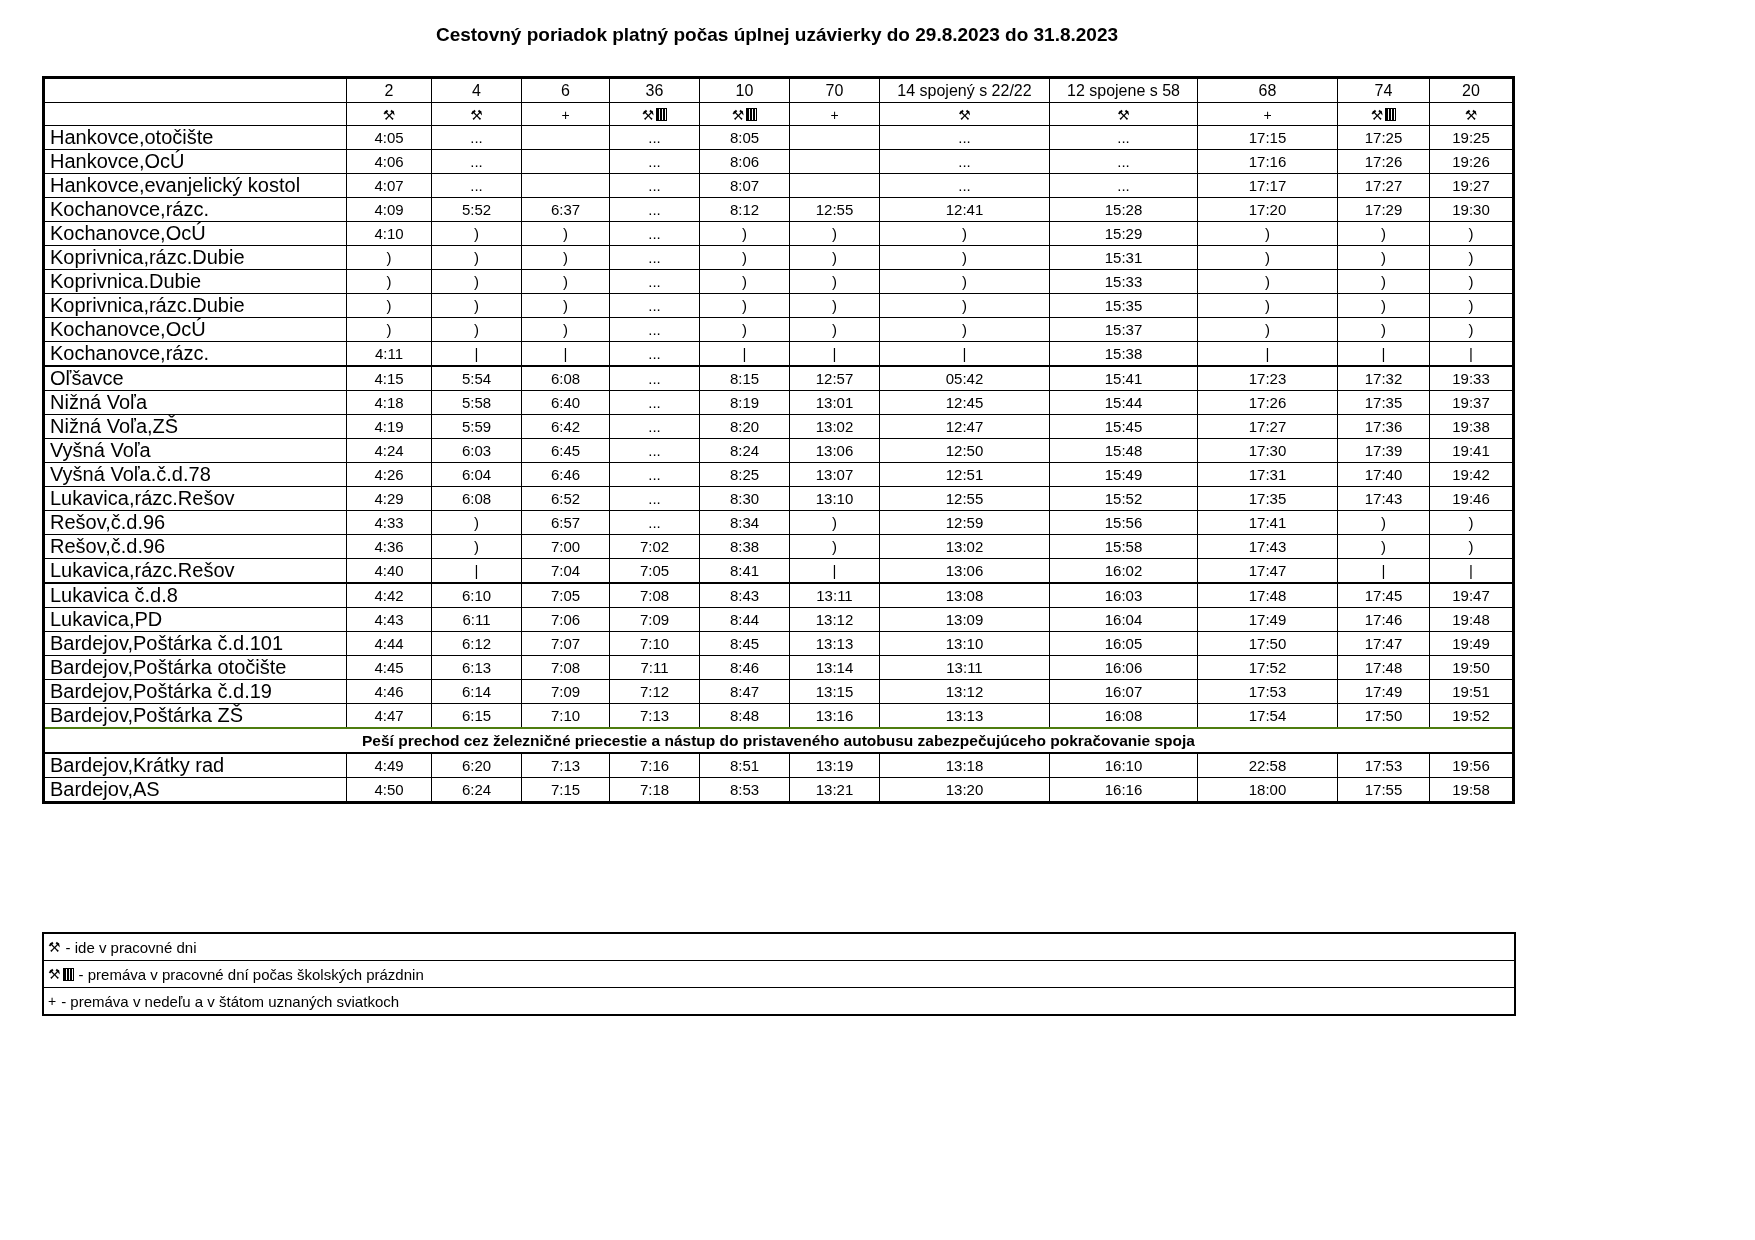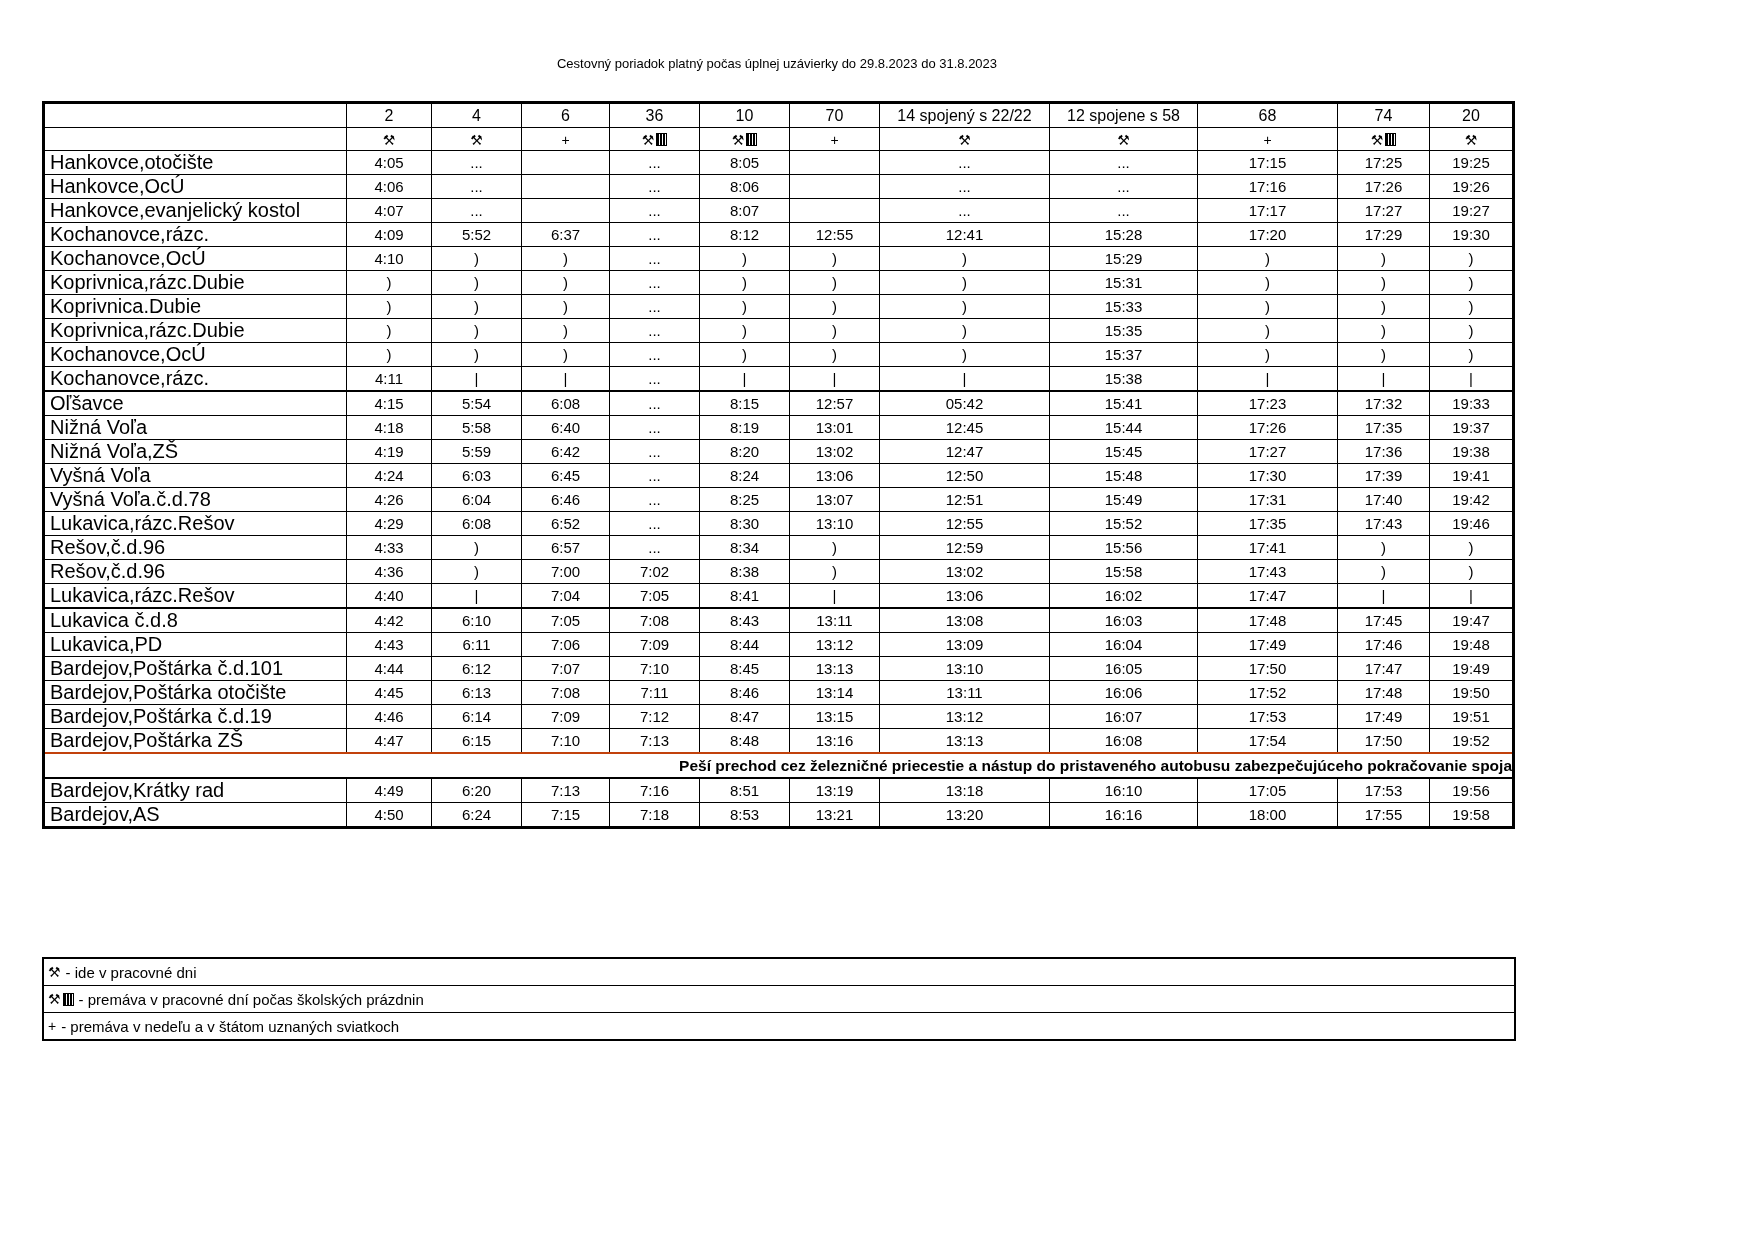--- a/index.html
+++ b/index.html
@@ -2,43 +2,43 @@
 <html><head>
 <meta charset="utf-8">
 <style>
   html,body{margin:0;padding:0;background:#fff;}
   .page{
     width:1755px;height:1240px;background:#ffffff;position:relative;
     font-family:"Liberation Sans","DejaVu Sans",sans-serif;color:#000;
     overflow:hidden;
   }
   .title{
-    width:1470px;margin-left:42px;padding-top:56px;
-    text-align:center;font-size:13px;font-weight:normal;letter-spacing:0px;
+    width:1470px;margin-left:42px;padding-top:24px;
+    text-align:center;font-size:19px;font-weight:bold;letter-spacing:0px;
   }
   table.timetable{
     border-collapse:collapse;table-layout:fixed;
     width:1470px;margin:30px 0 0 42px;
     border:3px solid #000;
   }
   table.timetable th,table.timetable td{
     border:1px solid #000;height:23px;padding:0;
     font-size:15px;font-weight:normal;text-align:center;vertical-align:middle;
     overflow:hidden;white-space:nowrap;
   }
   table.timetable td.stop{
     text-align:left;padding-left:5px;font-size:20px;
   }
   table.timetable th.colnum{font-size:16px;}
   table.timetable tr.symrow th{height:22px;}
   tr.group-top td, tr.group-top th{border-top:2px solid #000;}
   td.marker{font-size:17px;line-height:1;}
   tr.note-row td{
-    border-top:2px solid #c2410c;border-bottom:2px solid #000;
-    font-weight:bold;font-size:15.5px;text-align:right;
+    border-top:2px solid #4d7c0f;border-bottom:2px solid #000;
+    font-weight:bold;font-size:15.5px;text-align:center;
   }
   .sym{display:inline-flex;align-items:center;justify-content:center;gap:1px;font-size:14px;line-height:1;}
   .satchel{
     display:inline-block;width:11px;height:13px;margin-left:1px;
     border:1px solid #000;box-sizing:border-box;
     background:repeating-linear-gradient(90deg,#000 0 2px,#fff 2px 3px);
   }
   .legend{
     width:1470px;margin:128px 0 0 42px;
     border:2px solid #000;
@@ -466,21 +466,21 @@
         <tr>
           <td class="stop">Bardejov,Krátky rad</td>
           <td>4:49</td>
           <td>6:20</td>
           <td>7:13</td>
           <td>7:16</td>
           <td>8:51</td>
           <td>13:19</td>
           <td>13:18</td>
           <td>16:10</td>
-          <td>17:05</td>
+          <td>22:58</td>
           <td>17:53</td>
           <td>19:56</td>
         </tr>
         <tr>
           <td class="stop">Bardejov,AS</td>
           <td>4:50</td>
           <td>6:24</td>
           <td>7:15</td>
           <td>7:18</td>
           <td>8:53</td>

